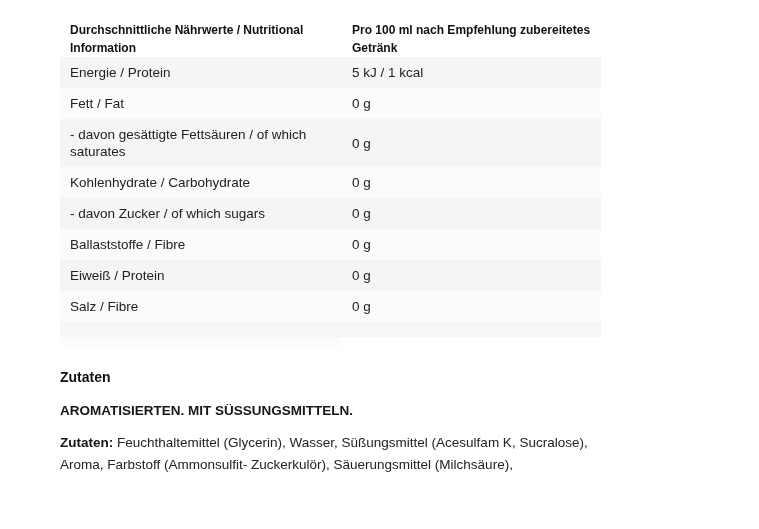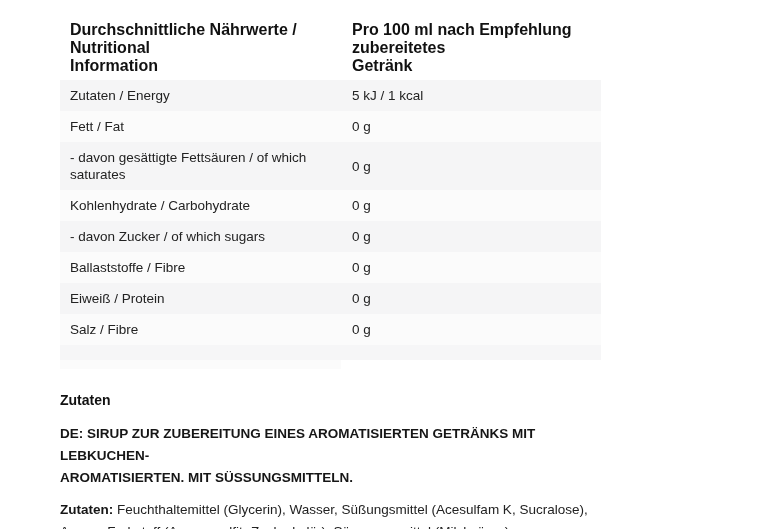--- a/index.html
+++ b/index.html
@@ -18,23 +18,22 @@
   .content {
     position: absolute;
     left: 60px;
     top: 21px;
     width: 541px;
   }
 
   
   .t-header {
     display: flex;
-    margin-bottom: 5px;
     font-weight: bold;
-    font-size: 16px;
+    font-size: 12px;
     line-height: 18px;
     color: #111111;
   }
   .t-header .hcol1 { width: 292px; box-sizing: border-box; padding-left: 10px; }
   .t-header .hcol2 { width: 249px; }
 
   .t-row {
     display: flex;
     align-items: center;
     min-height: 31px;
@@ -97,21 +96,21 @@
           <div>Information</div>
         </div>
         <div class="hcol2">
           <div>Pro 100 ml nach Empfehlung zubereitetes</div>
           <div>Getränk</div>
         </div>
       </div>
 
       <div>
           <div class="t-row shaded">
-            <div class="cell label">Zutaten / Energy</div>
+            <div class="cell label">Energie / Protein</div>
             <div class="cell value">5 kJ / 1 kcal</div>
           </div>
           <div class="t-row plain">
             <div class="cell label">Fett / Fat</div>
             <div class="cell value">0 g</div>
           </div>
           <div class="t-row shaded">
             <div class="cell label">- davon gesättigte Fettsäuren / of which saturates</div>
             <div class="cell value">0 g</div>
           </div>
@@ -138,21 +137,20 @@
         </div>
 
       <div class="t-row-empty"></div>
       <div class="t-row-partial"></div>
     </div>
 
     <div class="ingredients">
       <div class="ing-heading">Zutaten</div>
 
       <div class="ing-statement">
-        <div>DE: SIRUP ZUR ZUBEREITUNG EINES AROMATISIERTEN GETRÄNKS MIT LEBKUCHEN-</div>
         <div>AROMATISIERTEN. MIT SÜSSUNGSMITTELN.</div>
       </div>
 
       <div class="ing-list">
         <div><span class="bold">Zutaten:</span><span> Feuchthaltemittel (Glycerin), Wasser, Süßungsmittel (Acesulfam K, Sucralose),</span></div>
         <div>Aroma, Farbstoff (Ammonsulfit- Zuckerkulör), Säuerungsmittel (Milchsäure),</div>
 
       </div>
     </div>
 

